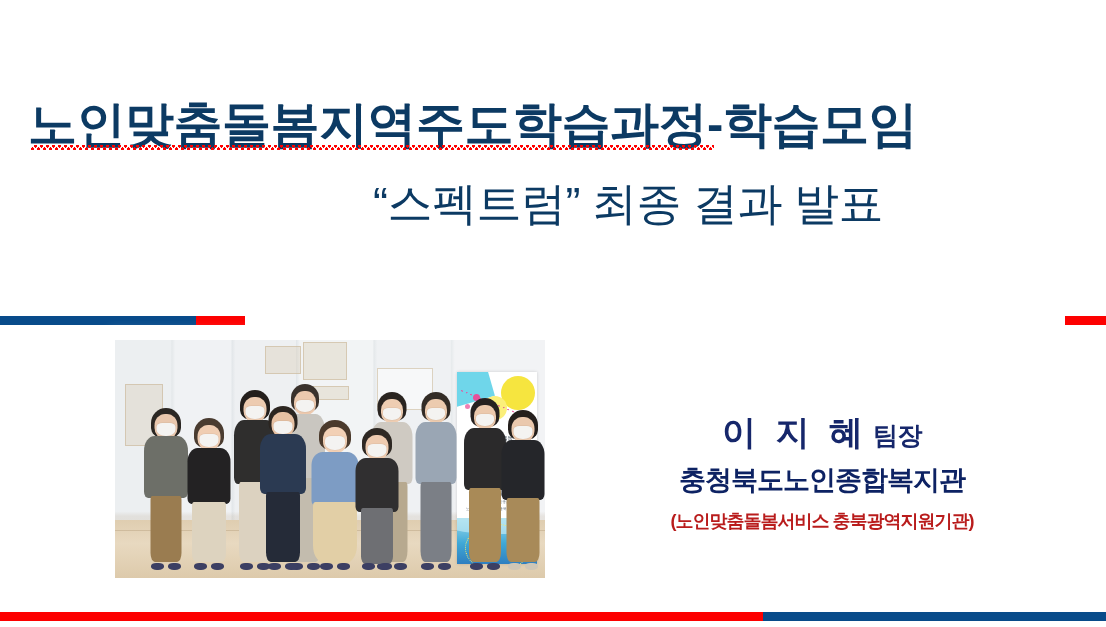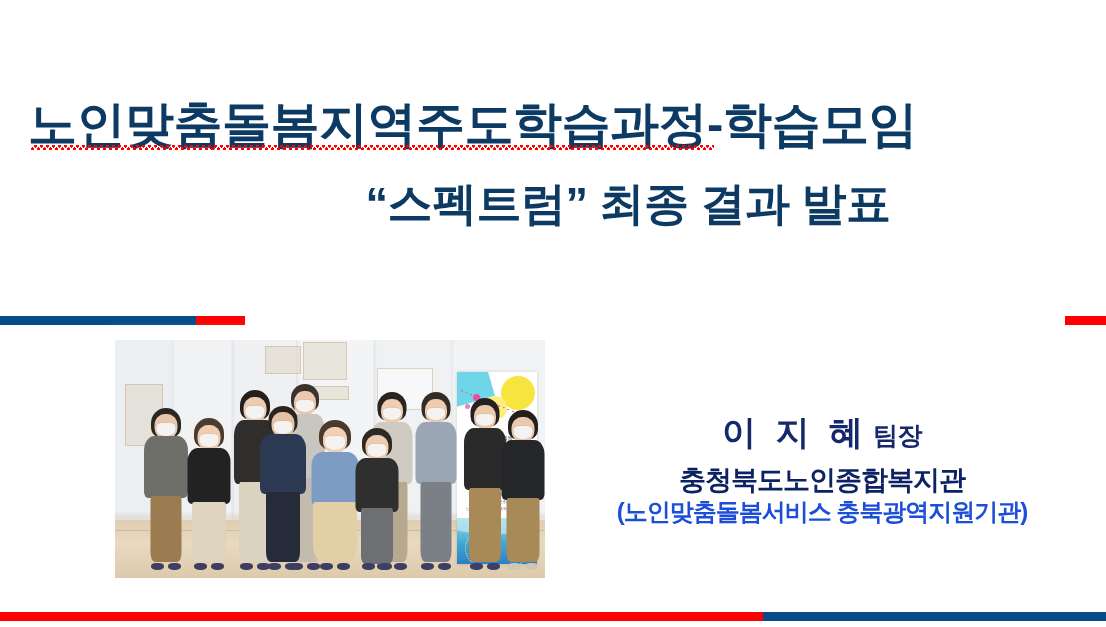--- a/index.html
+++ b/index.html
@@ -56,21 +56,21 @@
 
   .title-line2-wrap {
     width: 1106px;
     text-align: center;
     margin-top: 26px;
     padding-left: 110px;
     box-sizing: border-box;
   }
   .title-line2 {
     font-size: 45px;
-    font-weight: 700;
+    font-weight: 400;
     color: #0c3a63;
     letter-spacing: -0.5px;
     line-height: 1.15;
     white-space: nowrap;
     display: inline-block;
     margin-left: 40px;
   }
 
   
   .rule {
@@ -241,24 +241,24 @@
   .presenter-org {
     margin-top: 14px;
     font-size: 27px;
     font-weight: 700;
     color: #0d2263;
     letter-spacing: -1px;
     line-height: 1.15;
     white-space: nowrap;
   }
   .presenter-org-sub {
-    margin-top: 2px;
-    font-size: 24px;
-    font-weight: 700;
-    color: #1d4ed8;
+    margin-top: 15px;
+    font-size: 18px;
+    font-weight: 700;
+    color: #b91c1c;
     letter-spacing: -1px;
     line-height: 1.2;
     white-space: nowrap;
   }
 </style>
 </head>
 <body>
 
 <div class="slide">
 

